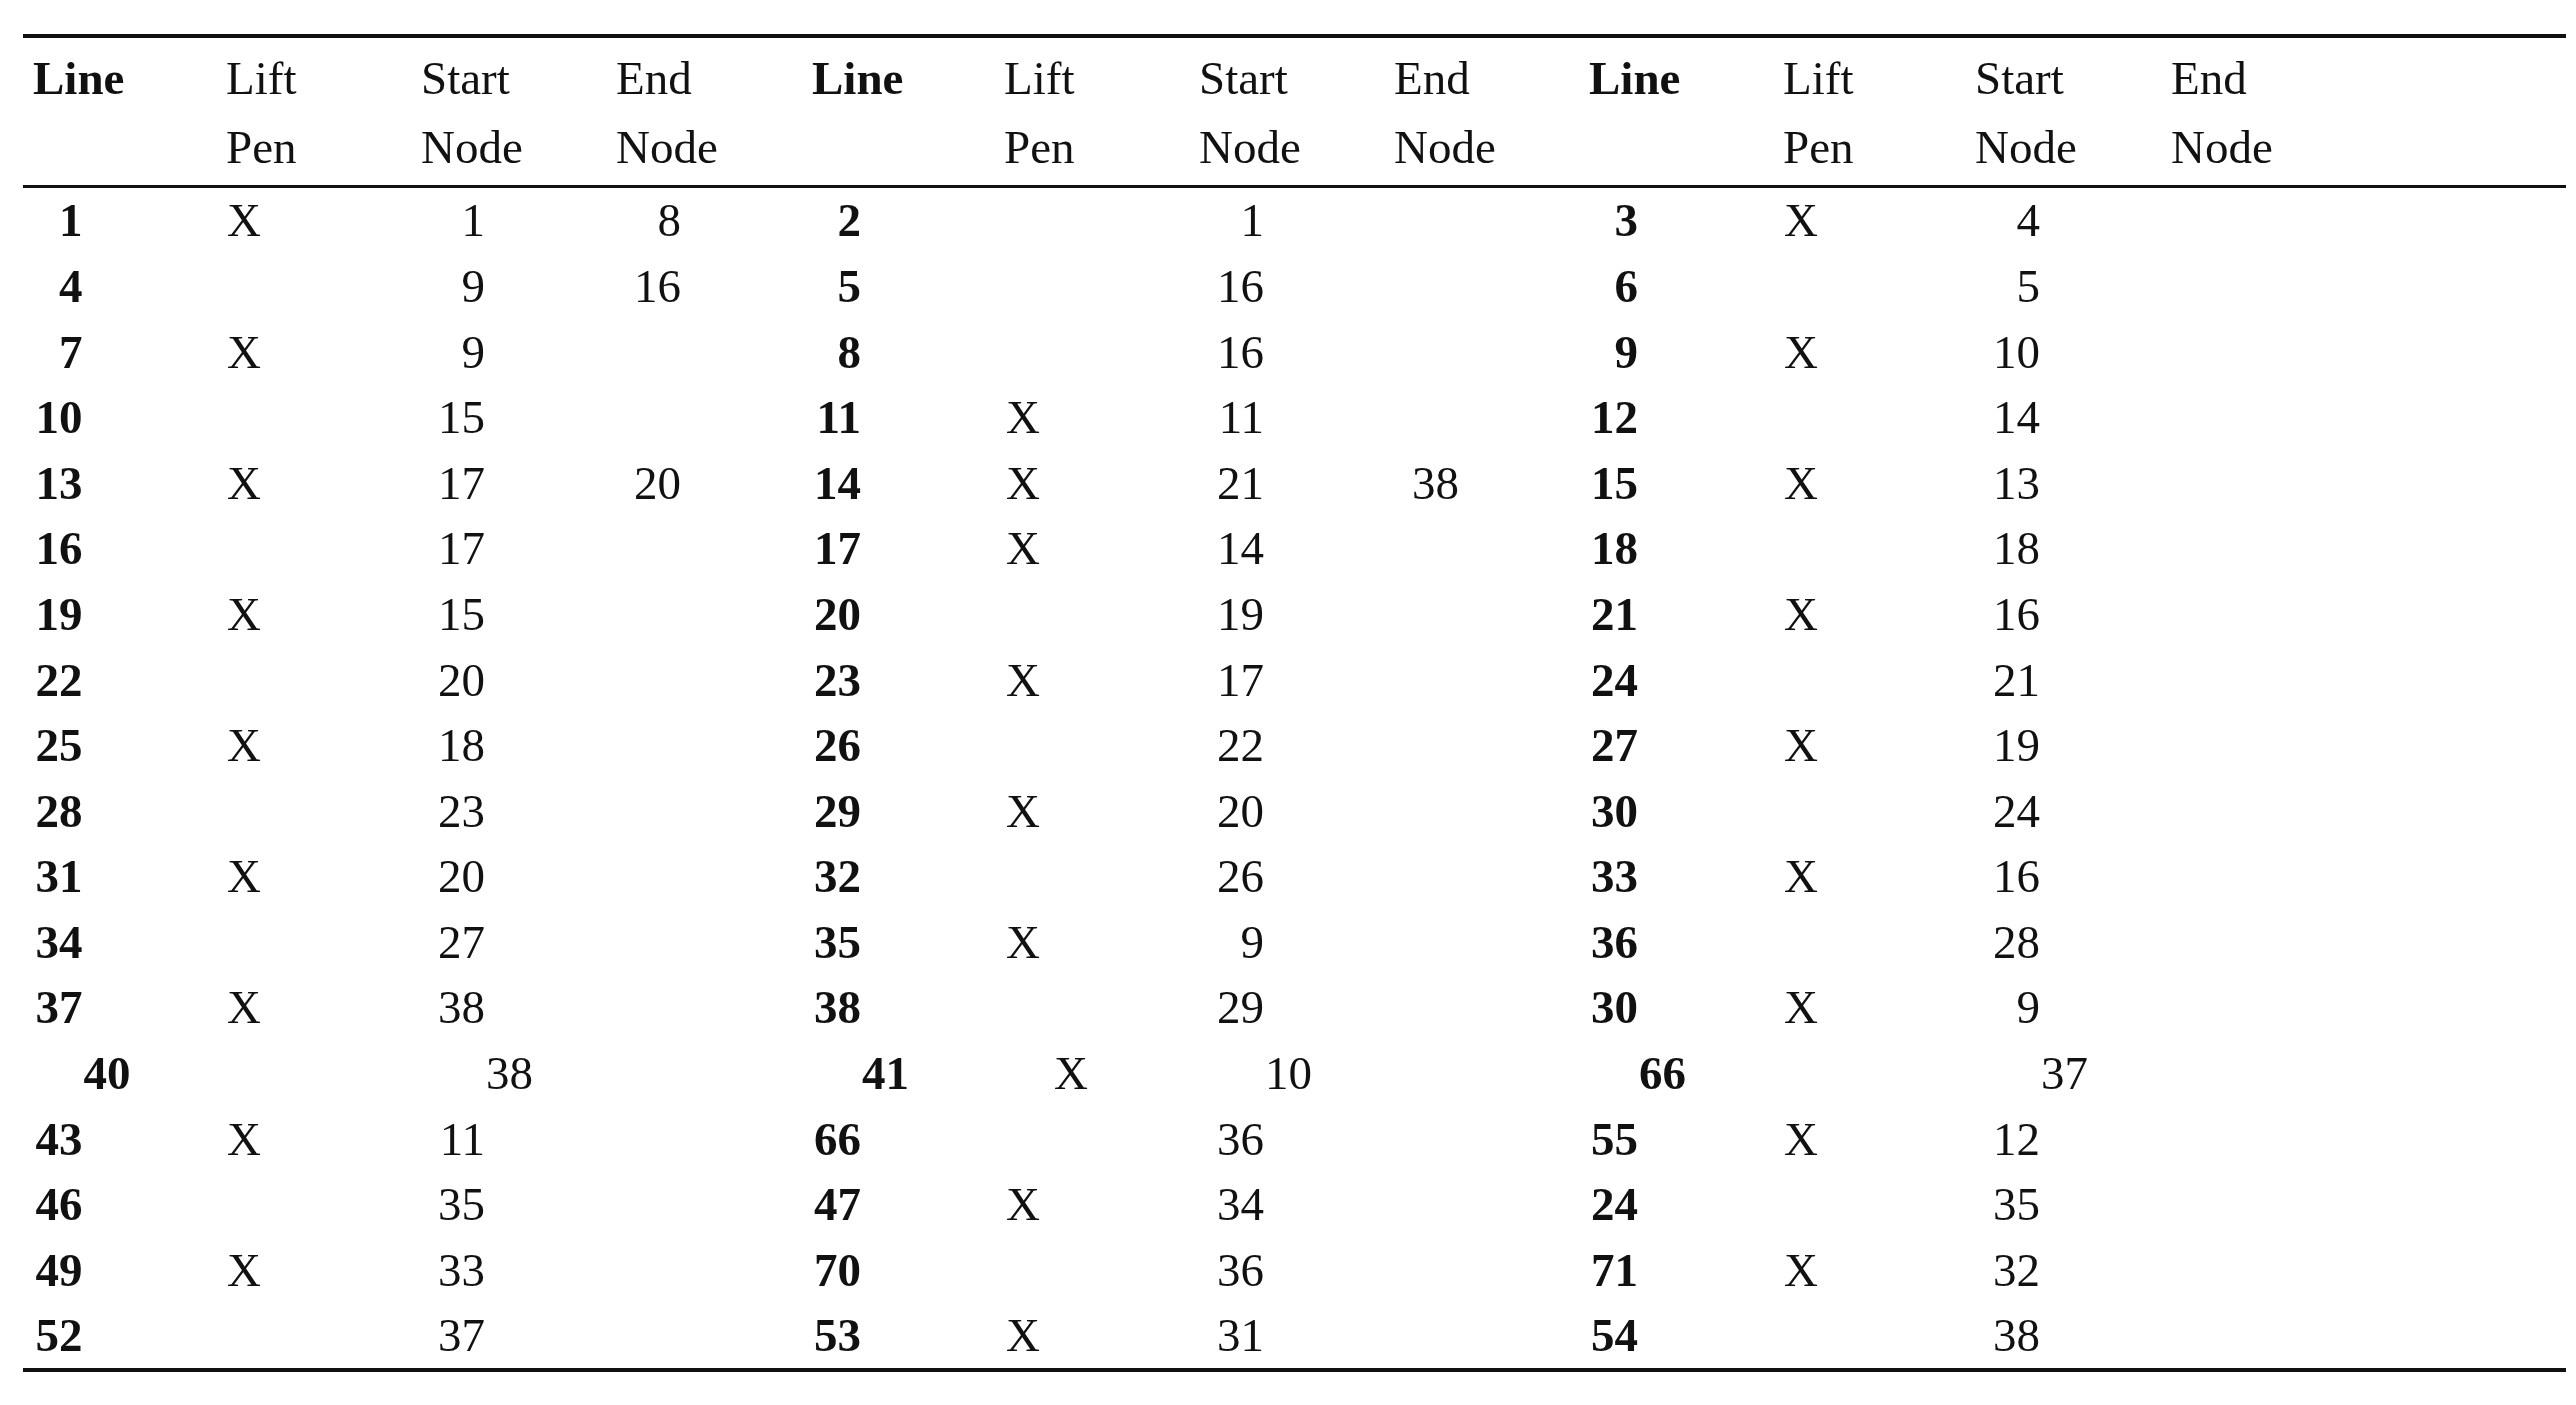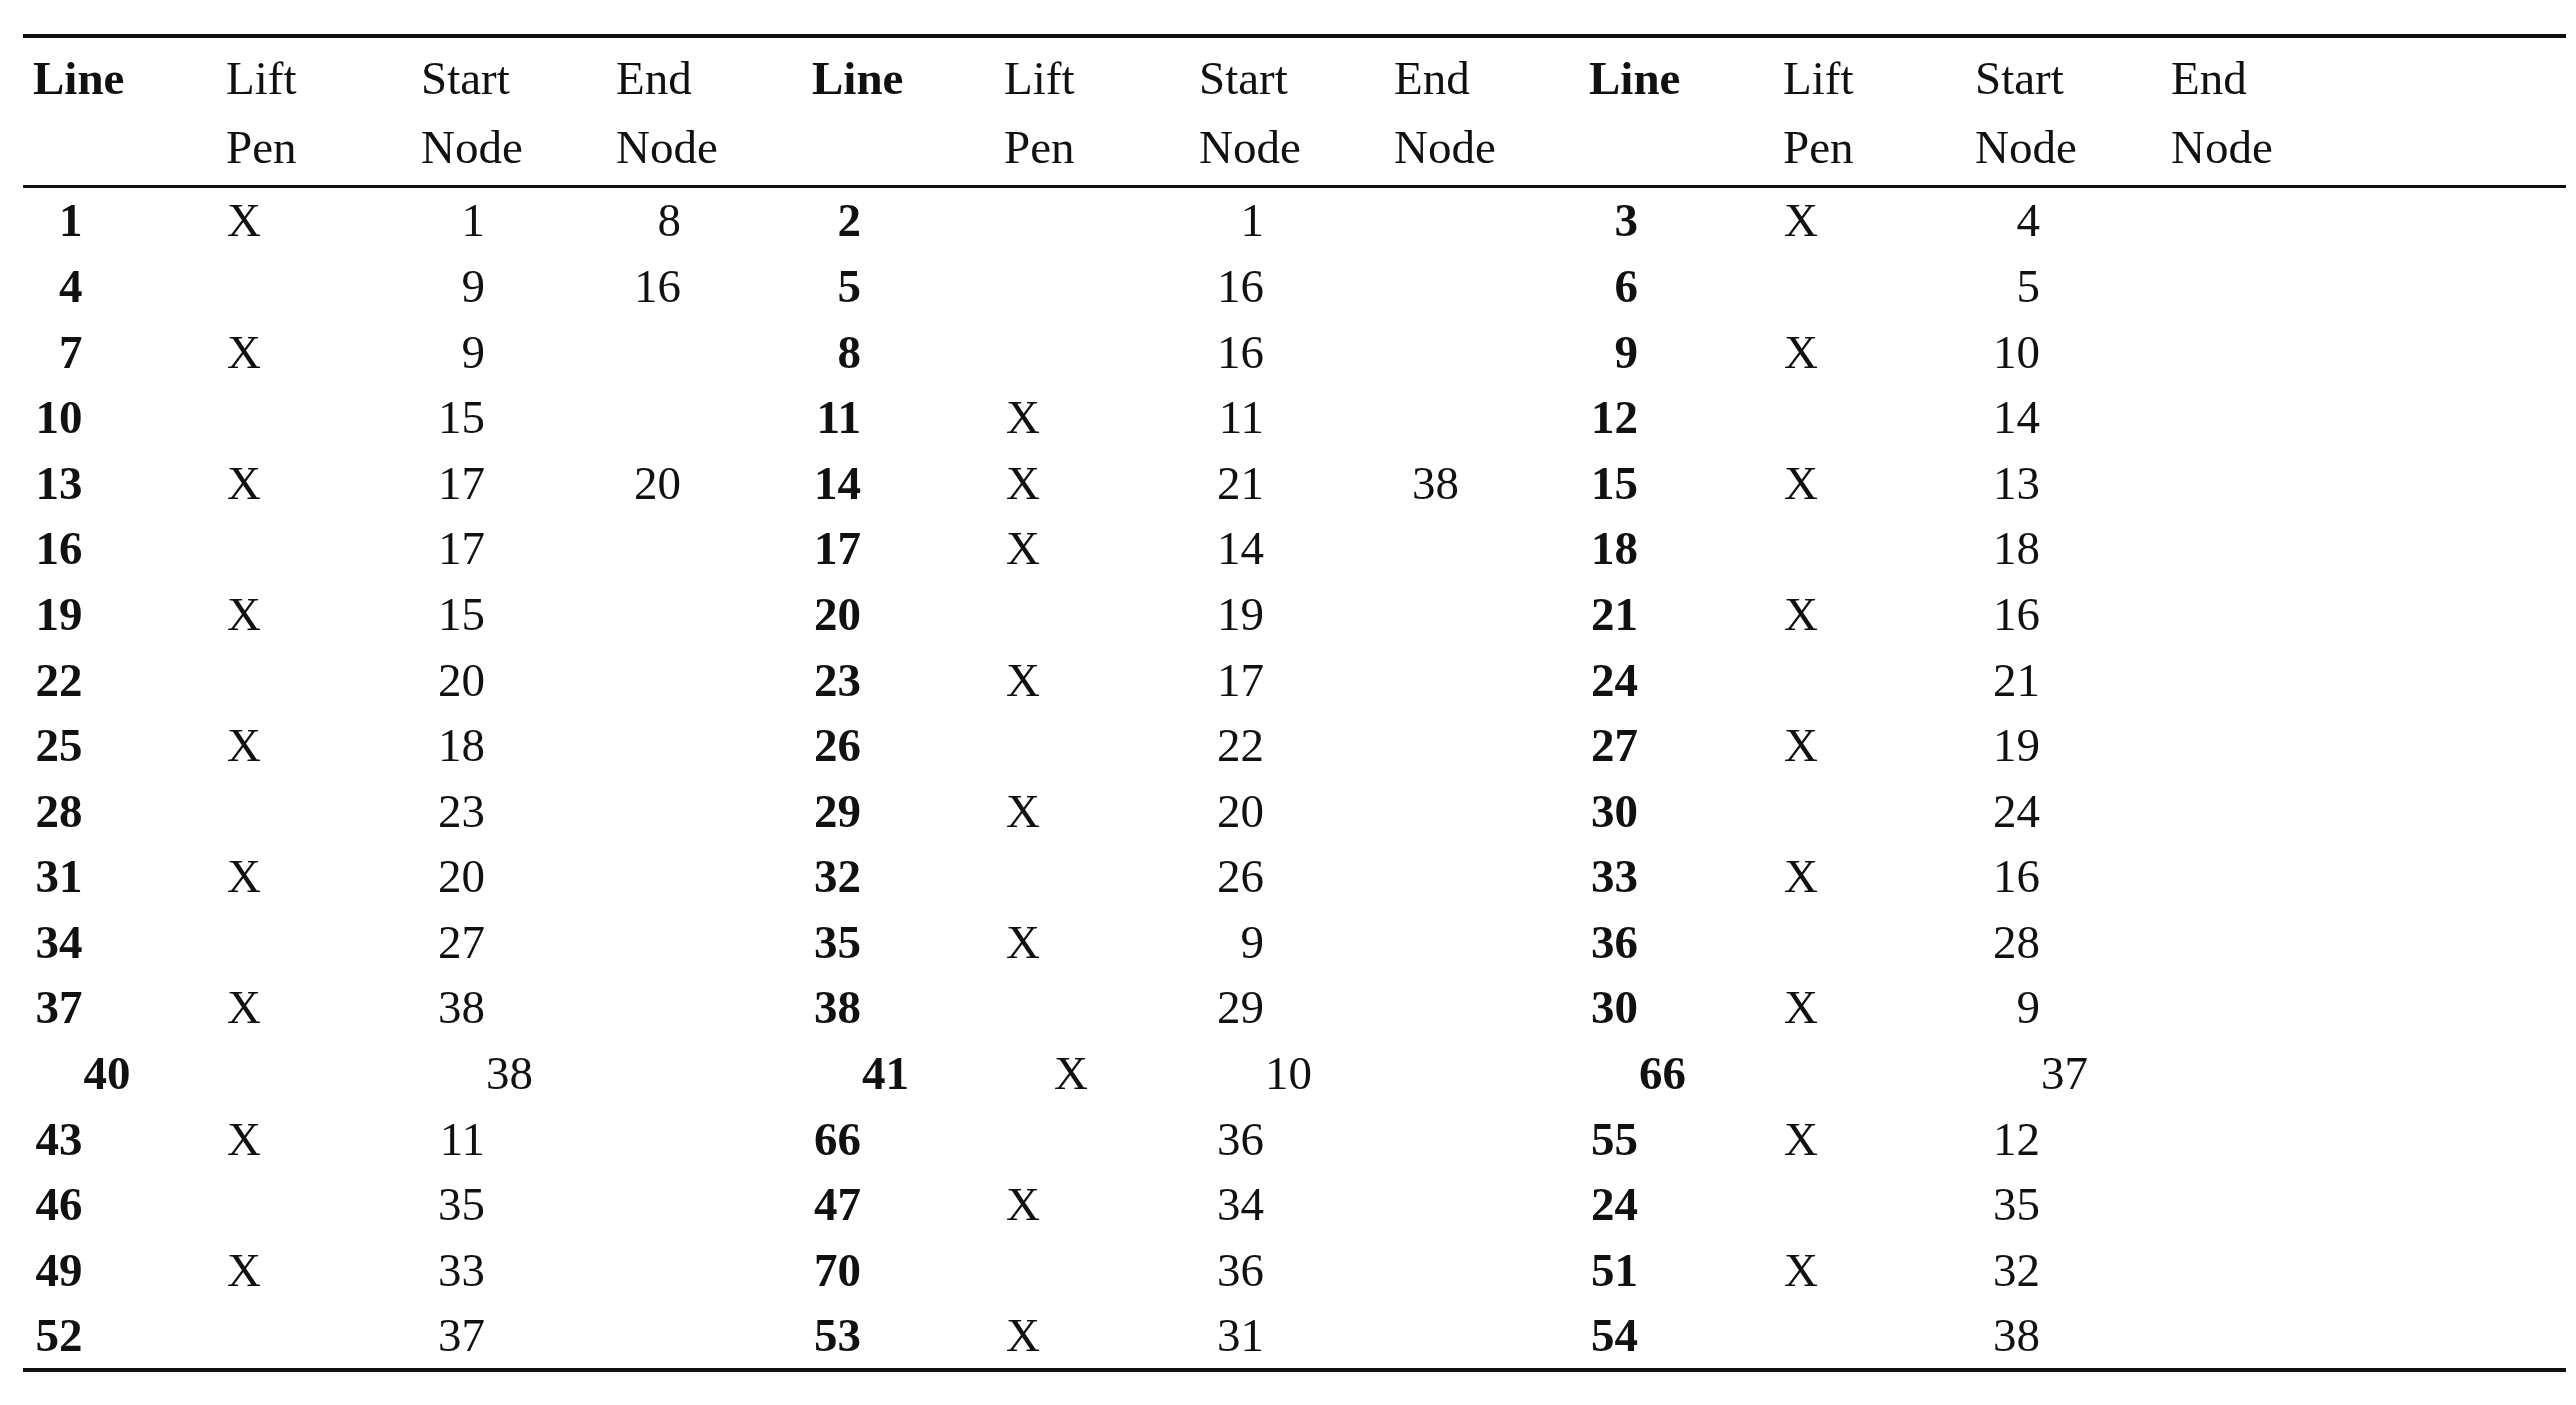--- a/index.html
+++ b/index.html
@@ -278,21 +278,21 @@
       </div>
       <div class="row" style="top: 1238px;">
         <div class="cell num line" style="left: 23.4px;">49</div>
         <div class="cell lift" style="left: 227px;">X</div>
         <div class="cell num" style="left: 426px;">33</div>
         <div class="cell num" style="left: 622px;"></div>
         <div class="cell num line" style="left: 802px;">70</div>
         <div class="cell lift" style="left: 1006px;"></div>
         <div class="cell num" style="left: 1205px;">36</div>
         <div class="cell num" style="left: 1400px;"></div>
-        <div class="cell num line" style="left: 1579px;">51</div>
+        <div class="cell num line" style="left: 1579px;">71</div>
         <div class="cell lift" style="left: 1784px;">X</div>
         <div class="cell num" style="left: 1981px;">32</div>
         <div class="cell num" style="left: 2177px;"></div>
       </div>
       <div class="row" style="top: 1303px;">
         <div class="cell num line" style="left: 23.4px;">52</div>
         <div class="cell lift" style="left: 227px;"></div>
         <div class="cell num" style="left: 426px;">37</div>
         <div class="cell num" style="left: 622px;"></div>
         <div class="cell num line" style="left: 802px;">53</div>

